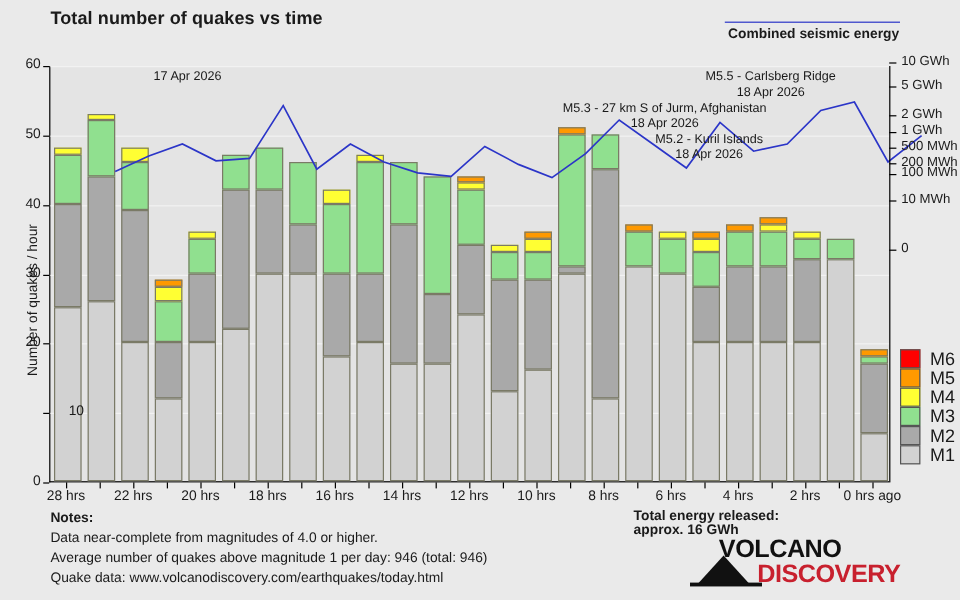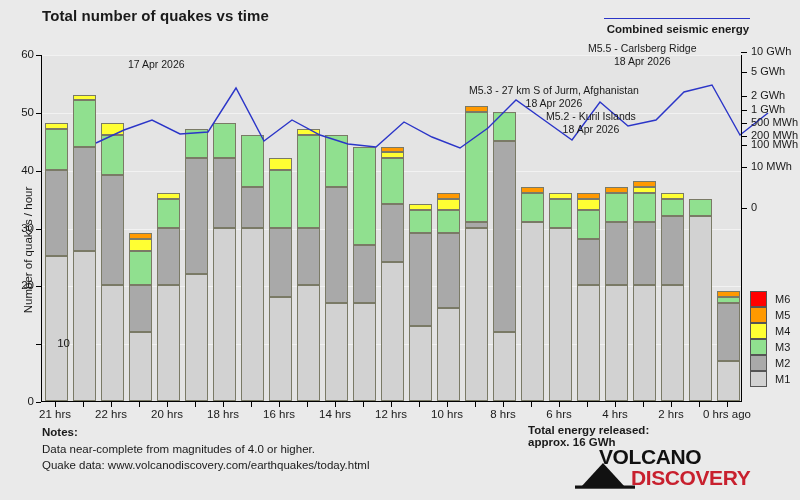--- a/index.html
+++ b/index.html
@@ -59,21 +59,21 @@
   #energy-svg{position:absolute;left:0;top:0;width:700px;height:347px;overflow:visible;}
 
   
   .anno{position:absolute;font-size:10.5px;line-height:12.5px;white-space:nowrap;}
   .anno .l2{text-align:center;}
 
   
   #mag-legend{position:absolute;left:750px;top:291px;width:48px;}
   #mag-legend .row{display:flex;align-items:center;height:16px;}
   #mag-legend .sw{width:17px;height:16px;border:1px solid #555;box-sizing:border-box;}
-  #mag-legend .nm{font-size:11px;margin-left:8px;}
+  #mag-legend .nm{font-size:15px;margin-left:8px;}
 
   
   #notes{position:absolute;left:42px;top:424px;font-size:11.5px;line-height:16.5px;}
   #notes .hdr{font-weight:bold;}
   #total-energy{position:absolute;left:528px;top:424px;font-size:11.5px;font-weight:bold;}
 
   
   #logo{position:absolute;left:575px;top:447px;width:190px;height:44px;}
 </style>
 </head>
@@ -307,21 +307,21 @@
       <div class="xtick" style="left: 475px;"></div>
       <div class="xtick" style="left: 503px;"></div>
       <div class="xtick" style="left: 531px;"></div>
       <div class="xtick" style="left: 559px;"></div>
       <div class="xtick" style="left: 587px;"></div>
       <div class="xtick" style="left: 615px;"></div>
       <div class="xtick" style="left: 643px;"></div>
       <div class="xtick" style="left: 671px;"></div>
       <div class="xtick" style="left: 699px;"></div>
       <div class="xtick" style="left: 727px;"></div>
-      <div class="xlab" style="left: 25px; width: 60px;">21 hrs</div>
+      <div class="xlab" style="left: 25px; width: 60px;">28 hrs</div>
       <div class="xlab" style="left: 81px; width: 60px;">22 hrs</div>
       <div class="xlab" style="left: 137px; width: 60px;">20 hrs</div>
       <div class="xlab" style="left: 193px; width: 60px;">18 hrs</div>
       <div class="xlab" style="left: 249px; width: 60px;">16 hrs</div>
       <div class="xlab" style="left: 305px; width: 60px;">14 hrs</div>
       <div class="xlab" style="left: 361px; width: 60px;">12 hrs</div>
       <div class="xlab" style="left: 417px; width: 60px;">10 hrs</div>
       <div class="xlab" style="left: 473px; width: 60px;">8 hrs</div>
       <div class="xlab" style="left: 529px; width: 60px;">6 hrs</div>
       <div class="xlab" style="left: 585px; width: 60px;">4 hrs</div>
@@ -333,21 +333,21 @@
         <div class="l2">17 Apr 2026</div>
       </div>
       <div class="anno" style="left: 469px; top: 84px;">
         <div>M5.3 - 27 km S of Jurm, Afghanistan</div>
         <div class="l2">18 Apr 2026</div>
       </div>
       <div class="anno" style="left: 546px; top: 110px;">
         <div>M5.2 - Kuril Islands</div>
         <div class="l2">18 Apr 2026</div>
       </div>
-      <div class="anno" style="left: 588px; top: 42px;">
+      <div class="anno" style="left: 588px; top: 58px;">
         <div>M5.5 - Carlsberg Ridge</div>
         <div class="l2">18 Apr 2026</div>
       </div>
     </div>
 
   <div id="mag-legend">
       <div class="row">
         <div class="sw" style="background: rgb(255, 0, 0);"></div>
         <div class="nm">M6</div>
       </div>
@@ -369,20 +369,21 @@
       </div>
       <div class="row">
         <div class="sw" style="background: rgb(210, 210, 210);"></div>
         <div class="nm">M1</div>
       </div>
     </div>
 
   <div id="notes">
     <div class="hdr">Notes:</div>
     <div>Data near-complete from magnitudes of 4.0 or higher.</div>
+    <div>Average number of quakes above magnitude 1 per day: 946 (total: 946)</div>
     <div>Quake data: www.volcanodiscovery.com/earthquakes/today.html</div>
   </div>
 
   <div id="total-energy">Total energy released: approx. 16 GWh</div>
 
   <svg id="logo" viewBox="0 0 190 44">
     <text id="logo-w1" x="24" y="17" font-family="Liberation Sans, sans-serif" font-size="21" font-weight="bold" fill="#111" letter-spacing="-0.4">VOLCANO</text>
     <polygon points="6,40 28,16 50,40" fill="#111"></polygon>
     <rect x="0" y="38.5" width="60" height="3.2" fill="#111"></rect>
     <text id="logo-w2" x="56" y="38" font-family="Liberation Sans, sans-serif" font-size="21" font-weight="bold" fill="#c8202e" letter-spacing="-0.4">DISCOVERY</text>

